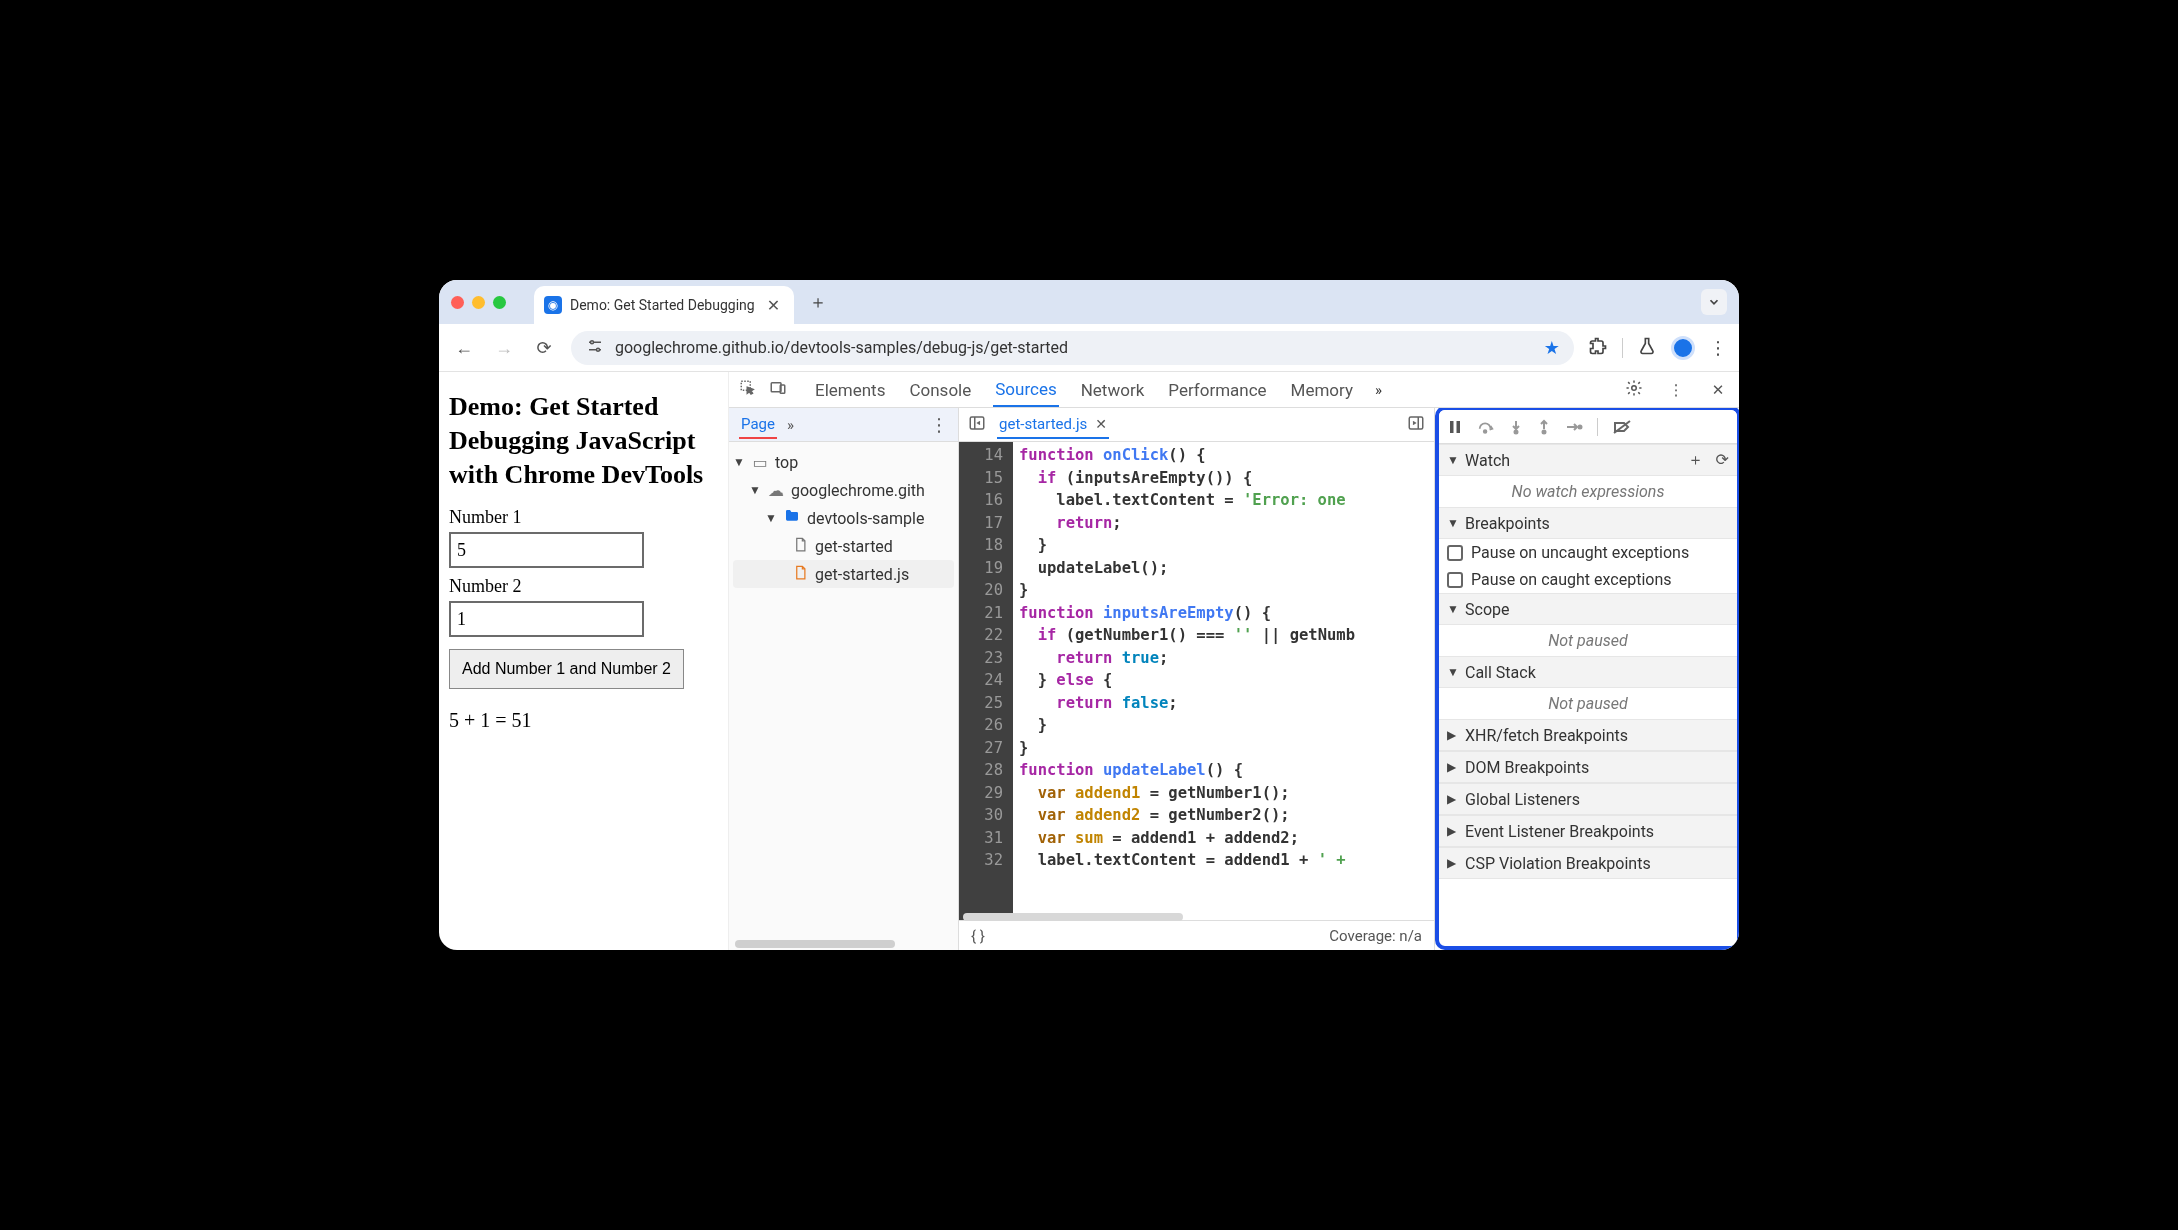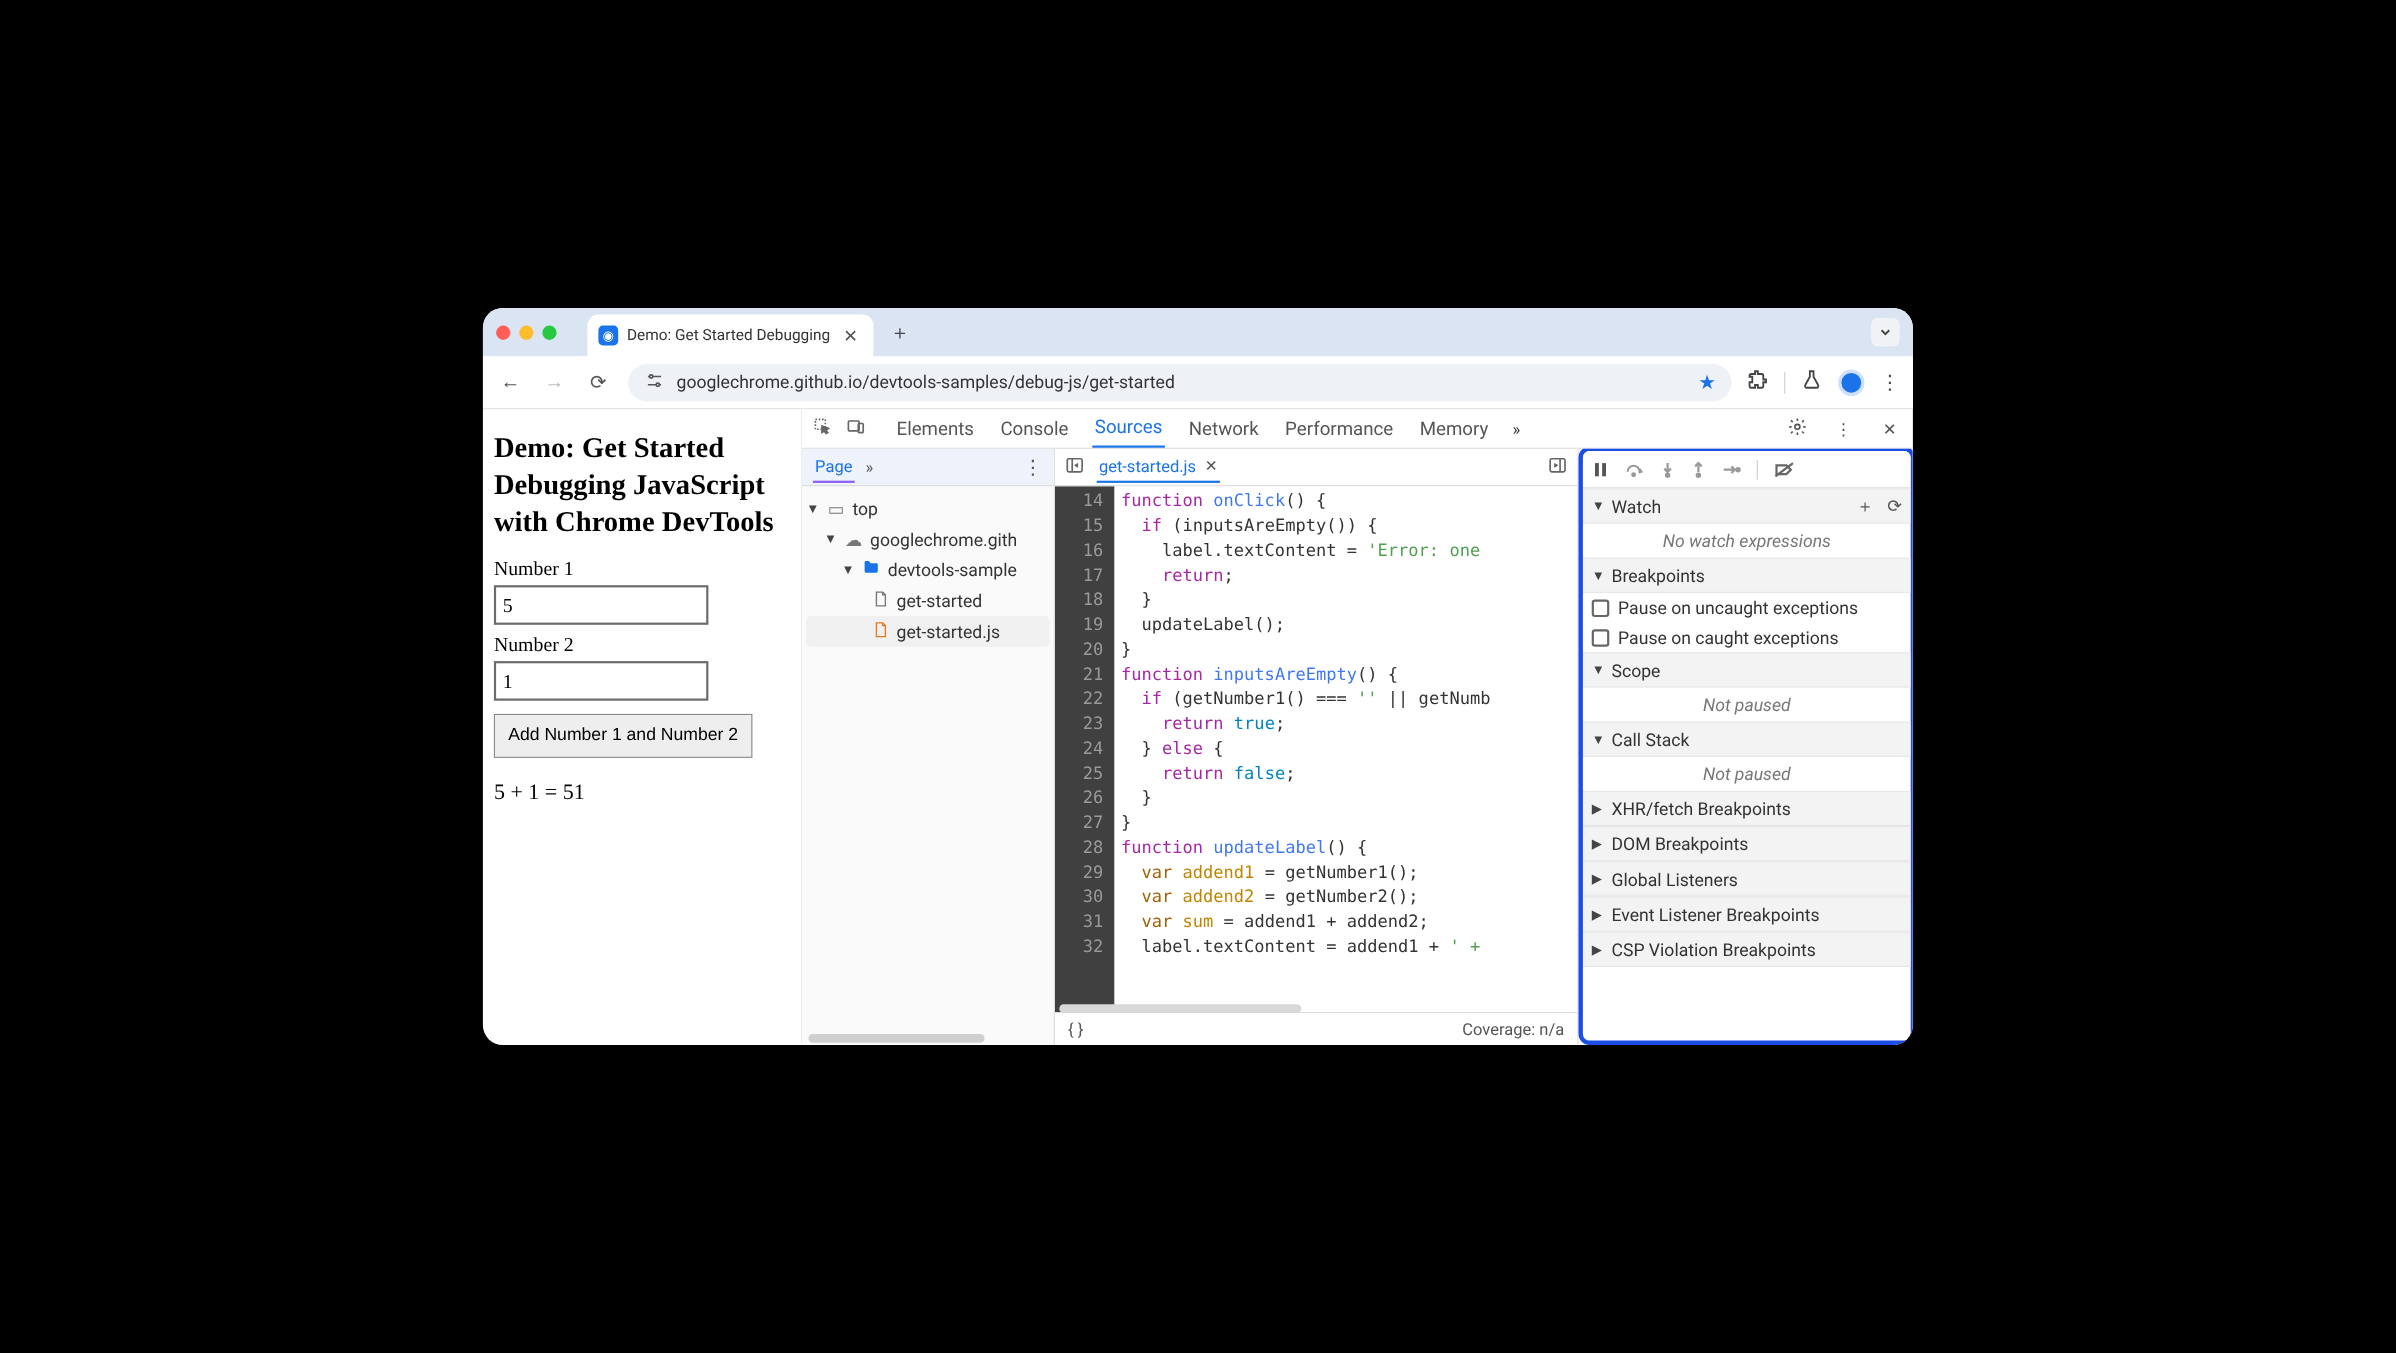--- a/index.html
+++ b/index.html
@@ -104,21 +104,21 @@
   
   .dt-body { flex:1; display:flex; overflow:hidden; }
   .nav-col {
     width: 230px; border-right:1px solid #ddd; display:flex; flex-direction:column;
     background:#fafafa;
   }
   .nav-head {
     height:34px; display:flex; align-items:center; padding:0 10px; gap:10px;
     border-bottom:1px solid #ddd; color:#555; background:#eef2fa;
   }
-  .nav-head .pg { color:#1a73e8; border-bottom:2px solid #8b5cf6; padding:4px 2px; font-size:15px; }
+  .nav-head .pg { color:#1a73e8; border-bottom:2px solid #ef4444; padding:4px 2px; font-size:15px; }
   .nav-head .more { margin-left:auto; font-size:18px; }
   .tree { padding:6px 4px; font-size:16px; }
   .tree .row { display:flex; align-items:center; gap:6px; height:28px; }
   .tree .row.sel { background:#f0f0f0; border-radius:4px; }
   .tri { font-size:12px; color:#444; width:12px; }
   .tree .icn { width:18px; text-align:center; }
   .tree .lv1 { padding-left: 0px; }
   .tree .lv2 { padding-left: 16px; }
   .tree .lv3 { padding-left: 32px; }
   .tree .lv4 { padding-left: 58px; }
@@ -133,21 +133,21 @@
   .code-tabs .left-icn { color:#666; width:20px; text-align:center; }
   .code-tabs .ftab { color:#1a73e8; border-bottom:2px solid #1a73e8; padding:4px 2px; display:flex; gap:8px; align-items:center; }
   .code-tabs .ftab .x { color:#555; font-size:14px; }
   .code-tabs .right-icn { margin-left:auto; color:#666; width:20px; text-align:center; }
   .code-area {
     flex:1; display:flex; overflow:hidden;
     font-family: ui-monospace, Menlo, Consolas, monospace; font-size:15.5px; line-height:22.5px;
     white-space:pre;
   }
   .gutter { width:54px; text-align:right; color:#999; padding:2px 10px 2px 0; background:#404040; }
-  .code-lines { padding:2px 0 2px 6px; overflow:hidden; }
+  .code-lines { padding:2px 0 2px 6px; overflow:hidden;font-weight:bold; }
   .kw { color:#a626a4; }
   .fn { color:#4078f2; }
   .str { color:#50a14f; }
   .bool { color:#0184bc; }
   .ret { color:#a626a4; }
   .var { color:#a16207; }
   .ident { color:#c18401; }
   .footer {
     height:30px; display:flex; align-items:center; padding:0 12px; border-top:1px solid #ddd;
     justify-content:space-between; color:#555; font-size:15px; position:relative;

